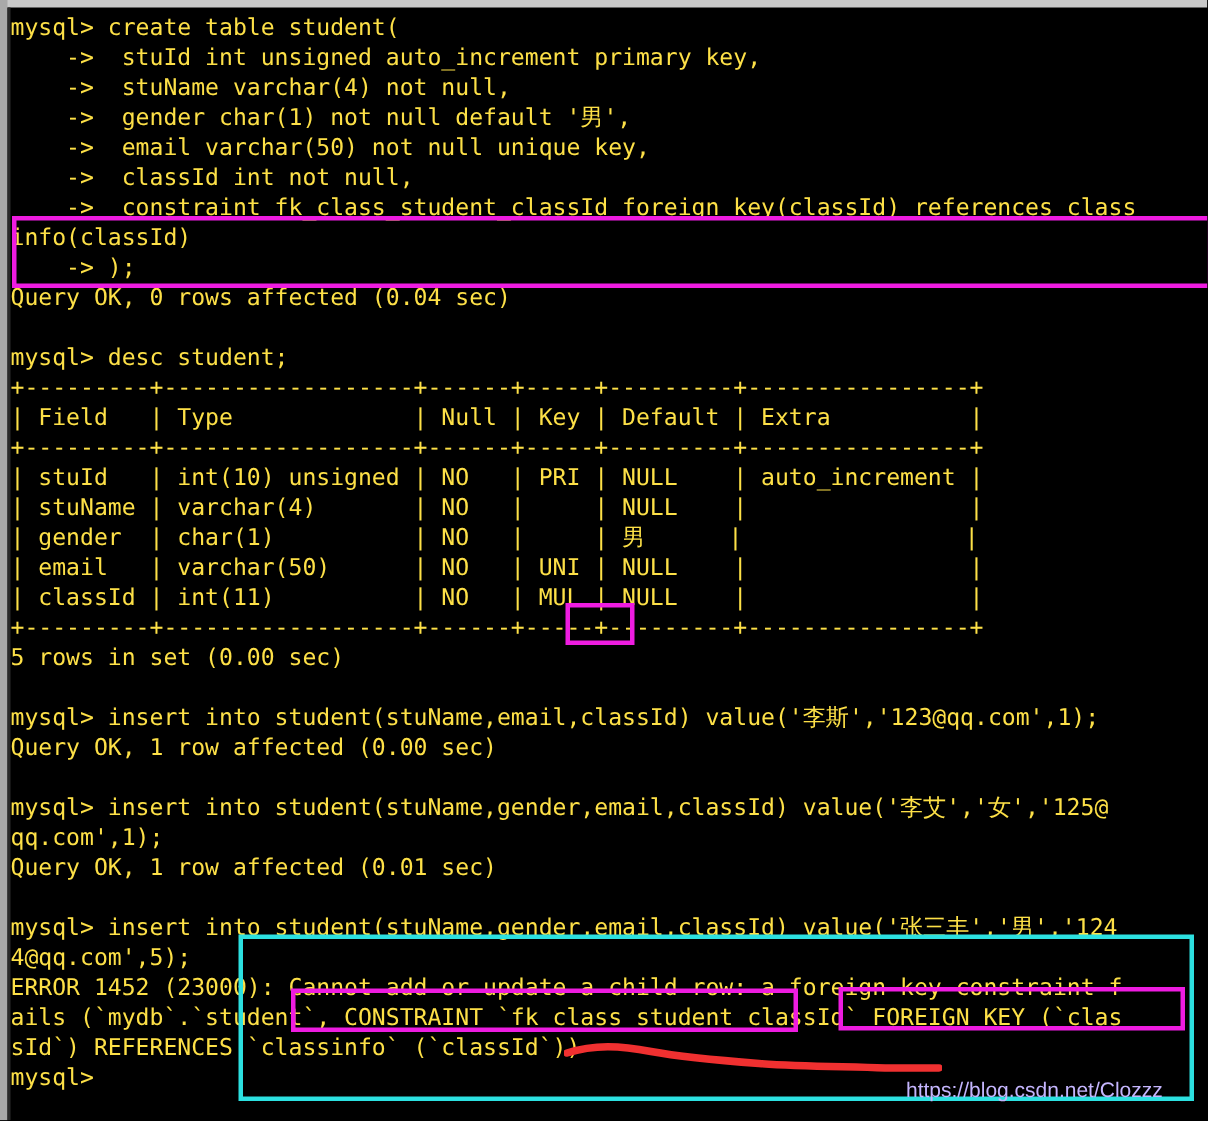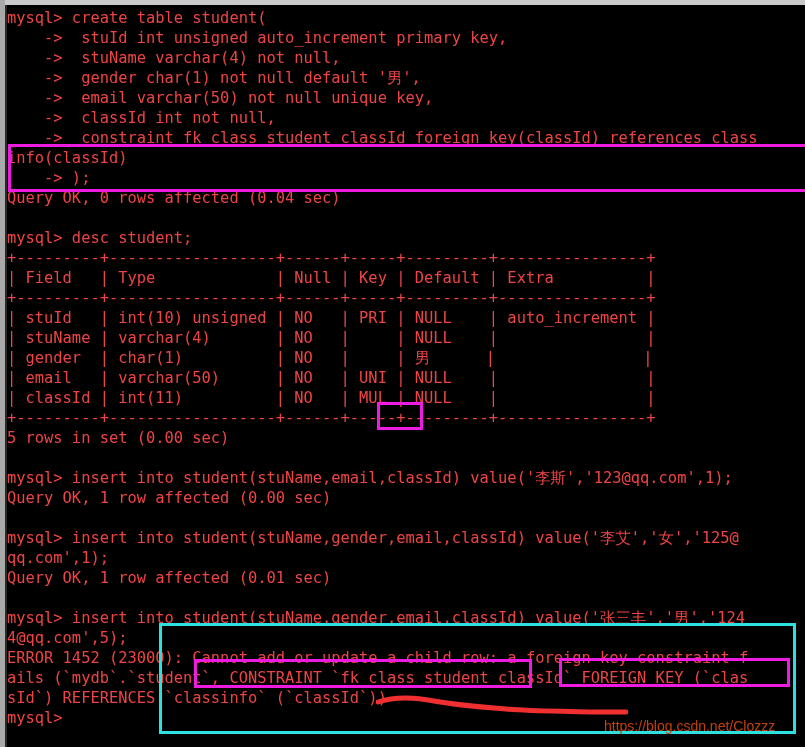--- a/index.html
+++ b/index.html
@@ -42,21 +42,21 @@
     height: 739px;
     color: #cfcfcf;
     font-size: 15.4px;
     line-height: 20px;
     letter-spacing: 0px;
     white-space: pre;
   }
   .line {
     height: 20px;
     white-space: pre;
-    color: #ef4444;
+    color: #fde047;
   }
   
   .anno {
     position: absolute;
     box-sizing: border-box;
     pointer-events: none;
   }
   .box-magenta {
     border: 3px solid #ee1ce0;
   }
@@ -69,21 +69,21 @@
     top: 692px;
     width: 252px;
     height: 24px;
   }
   #watermark {
     position: absolute;
     left: 604px;
     top: 718px;
     font-family: "Liberation Sans", sans-serif;
     font-size: 14px;
-    color: #c2410c;
+    color: #c4b5fd;
     letter-spacing: 0px;
     white-space: pre;
   }
 </style>
 </head>
 <body>
 
 <div id="screen">
 
   <div id="border-top"></div>

